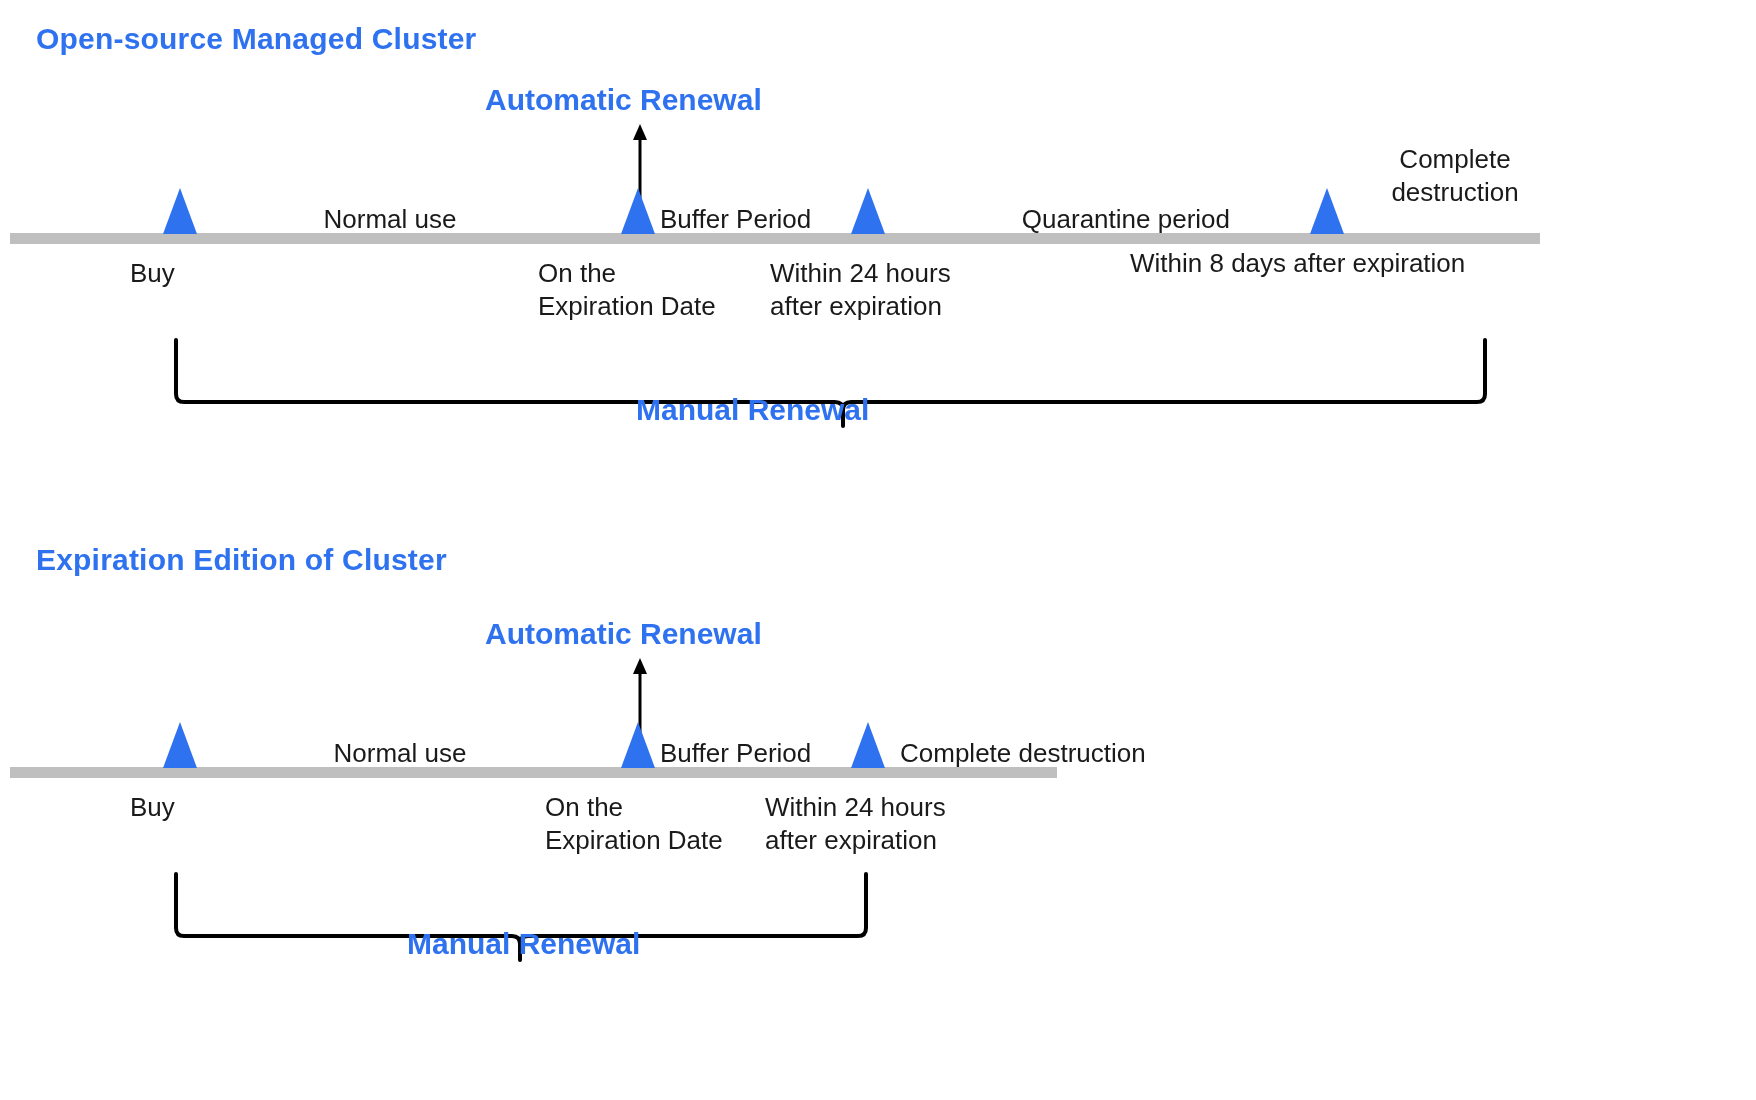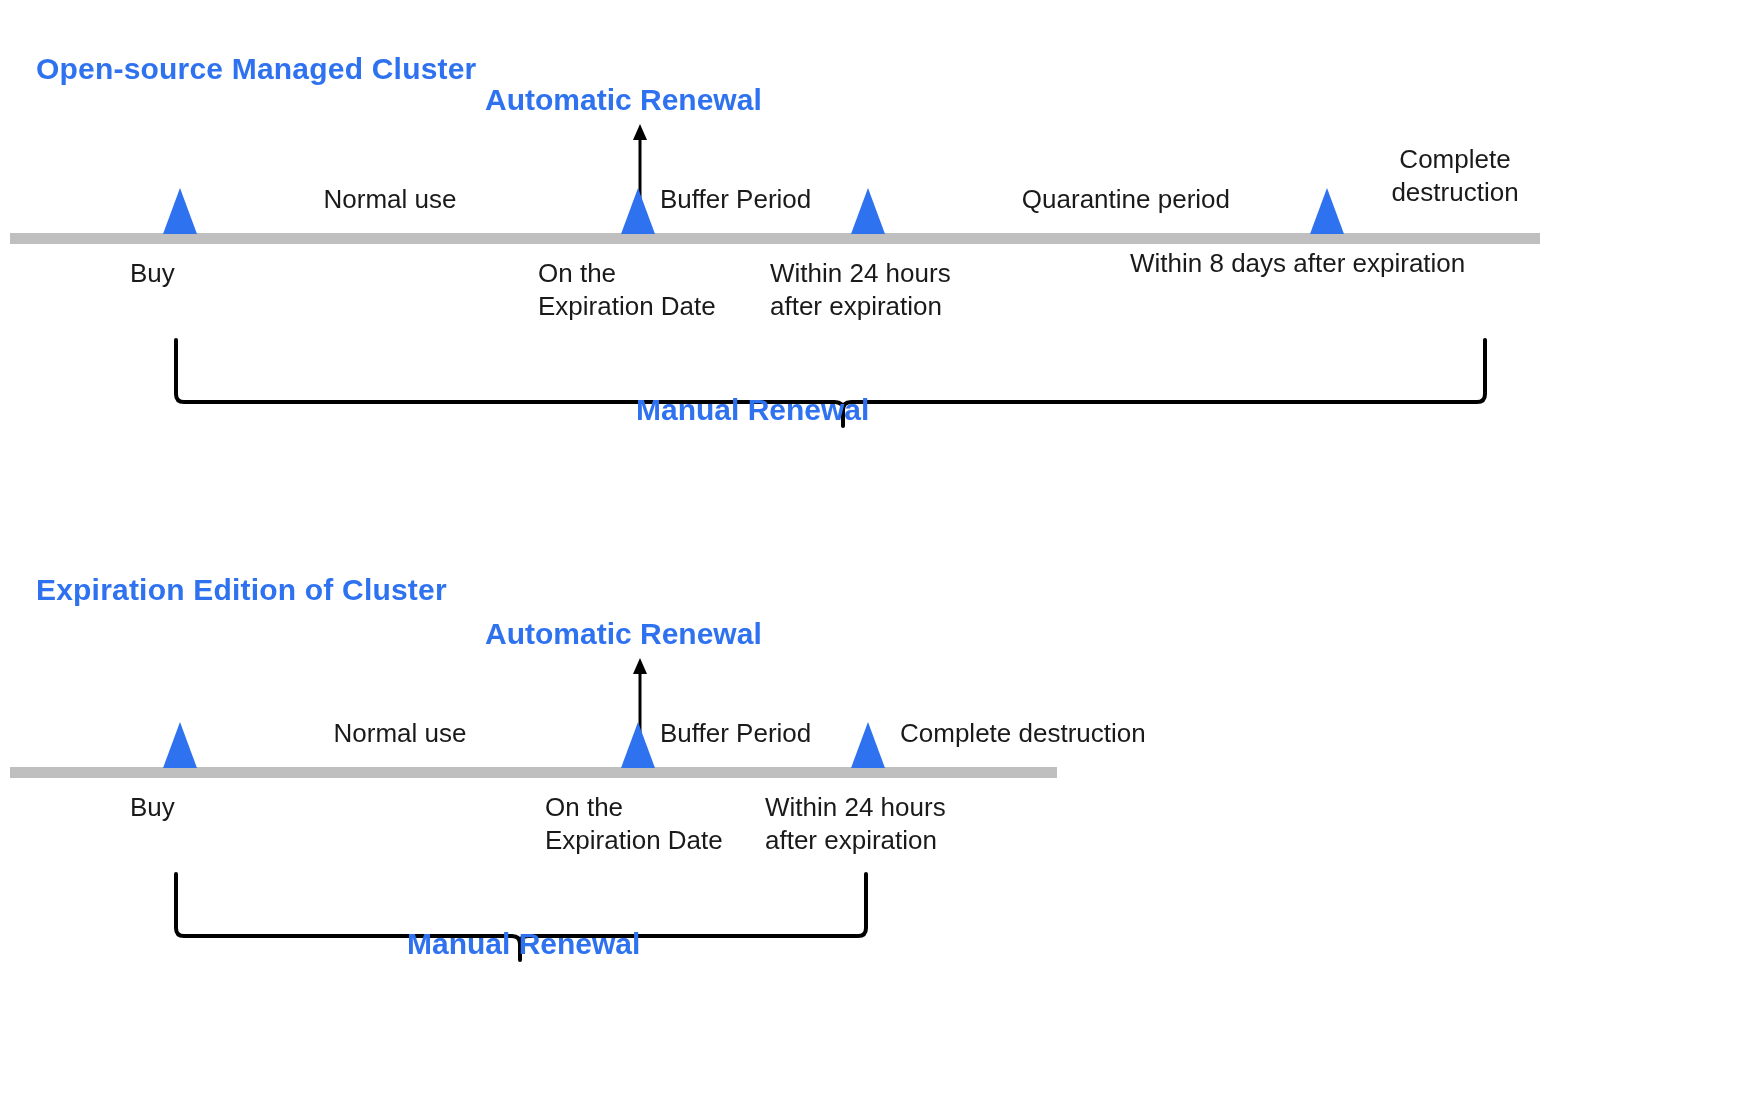--- a/index.html
+++ b/index.html
@@ -20,21 +20,20 @@
     width: 1756px;
     height: 1100px;
   }
   .section-title {
     position: absolute;
     color: #2f72f0;
     font-weight: bold;
     font-size: 30px;
     letter-spacing: 0.2px;
     white-space: nowrap;
-    margin-top: 30px;
   }
   .auto-renewal-label {
     position: absolute;
     color: #2f72f0;
     font-weight: bold;
     font-size: 30px;
     white-space: nowrap;
   }
   .manual-renewal-label {
     position: absolute;
@@ -55,20 +54,21 @@
     border-left: 17px solid transparent;
     border-right: 17px solid transparent;
     border-bottom: 46px solid #2f72f0;
   }
   .period-label {
     position: absolute;
     color: #1a1a1a;
     font-size: 26px;
     white-space: nowrap;
     text-align: center;
+    margin-top: 20px;
   }
   .event-label {
     position: absolute;
     color: #1a1a1a;
     font-size: 26px;
     line-height: 1.25;
     white-space: pre-line;
     text-align: left;
   }
   .arrow-svg, .bracket-svg {

